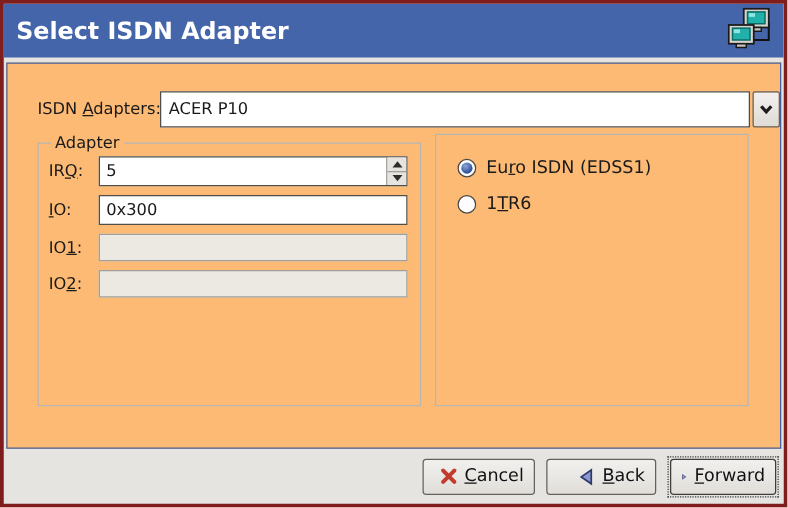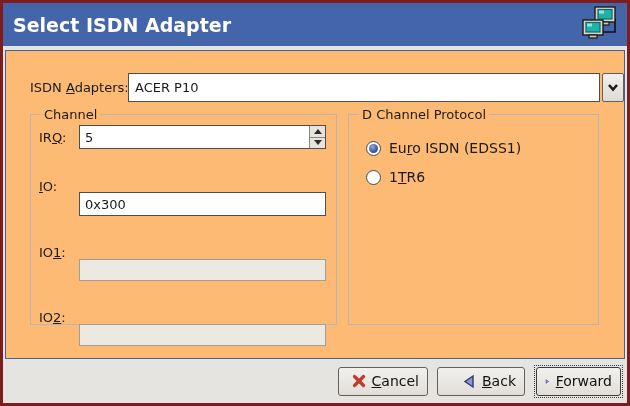--- a/index.html
+++ b/index.html
@@ -57,21 +57,21 @@
     font-size:13px; font-family:inherit; background:transparent; color:#1a1a1a;
   }
   .spin-btns { width:16px; display:flex; flex-direction:column; border-left:1px solid #8a8883; }
   .spin-up,.spin-down { flex:1; background:#e7e4e0; display:flex; align-items:center; justify-content:center; padding:0; border:none; }
   .spin-up { border-bottom:1px solid #8a8883; }
   .tri-up { width:0; height:0; border-left:4px solid transparent; border-right:4px solid transparent; border-bottom:5px solid #2e2c29; }
   .tri-down { width:0; height:0; border-left:4px solid transparent; border-right:4px solid transparent; border-top:5px solid #2e2c29; }
 
   .text-input {
     flex:1; min-width:0; height:24px; border:1px solid #504e49; background:#fff;
-    padding:0 5px; font-size:13px; font-family:inherit; color:#1a1a1a;margin-top:36px;
+    padding:0 5px; font-size:13px; font-family:inherit; color:#1a1a1a;
   }
   .text-input.disabled { height:22px; background:#ece9e2; border:1px solid #a19f99; }
 
   
   .radio-col { padding-top:9px; }
   .radio-row { display:flex; align-items:flex-end; gap:8px; height:22px; margin-bottom:7px; padding-left:9px; cursor:default; }
   .radio-outer {
     width:15px; height:15px; border-radius:50%; border:1px solid #4a4845;
     background:#fdfdfd; position:relative; flex:none;
   }
@@ -130,21 +130,21 @@
     <div class="combo">
       <div class="combo-entry">ACER P10</div>
       <button class="combo-btn">
         <svg width="12" height="9" viewBox="0 0 12 9">
           <polyline points="2,2 6,6.5 10,2" fill="none" stroke="#1c1c1c" stroke-width="2.6"></polyline>
         </svg>
       </button>
     </div>
 
     <fieldset class="group-resource">
-      <legend>Channel</legend>
+      <legend>Adapter</legend>
 
       <div class="field-row">
         <span class="field-label">IR<u>Q</u>:</span>
         <div class="spin-wrap">
           <input class="spin-input" value="5" style="">
           <div class="spin-btns">
             <button class="spin-up">
                 <span class="tri-up"></span>
               </button>
             <button class="spin-down">
@@ -165,21 +165,20 @@
         <input class="text-input disabled" readonly="" value="" style="">
       </div>
 
       <div class="field-row">
         <span class="field-label">IO<u>2</u>:</span>
         <input class="text-input disabled" readonly="" value="" style="">
       </div>
     </fieldset>
 
     <fieldset class="group-dchannel">
-      <legend>D Channel Protocol</legend>
       <div class="radio-col">
 
         <div class="radio-row">
           <span class="radio-outer checked"></span>
           <span class="radio-label">Eu<u>r</u>o ISDN (EDSS1)</span>
         </div>
 
         <div class="radio-row">
           <span class="radio-outer"></span>
           <span class="radio-label">1<u>T</u>R6</span>

